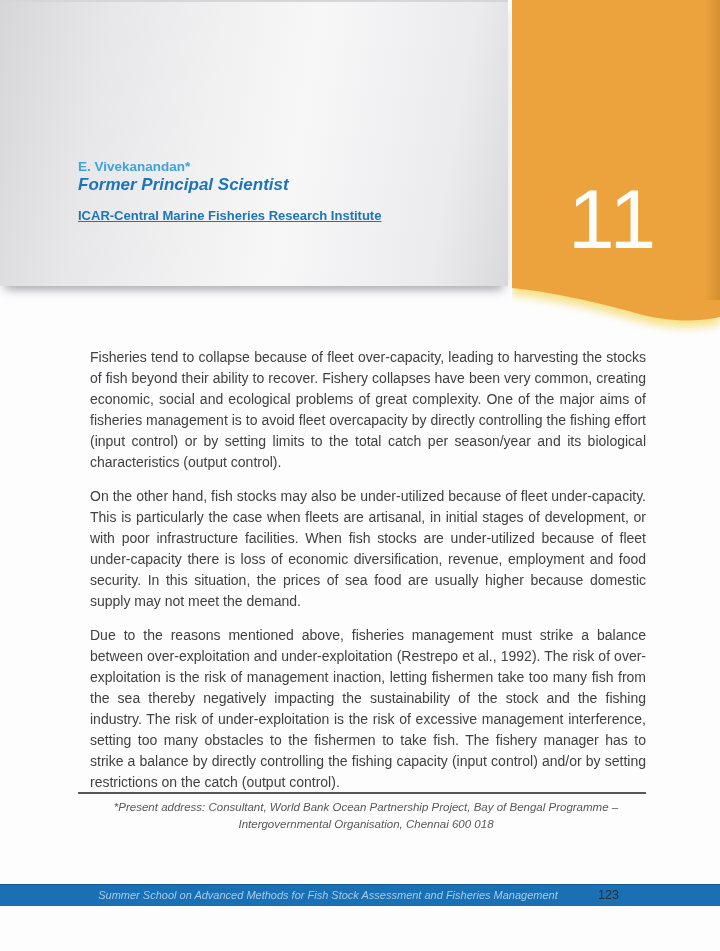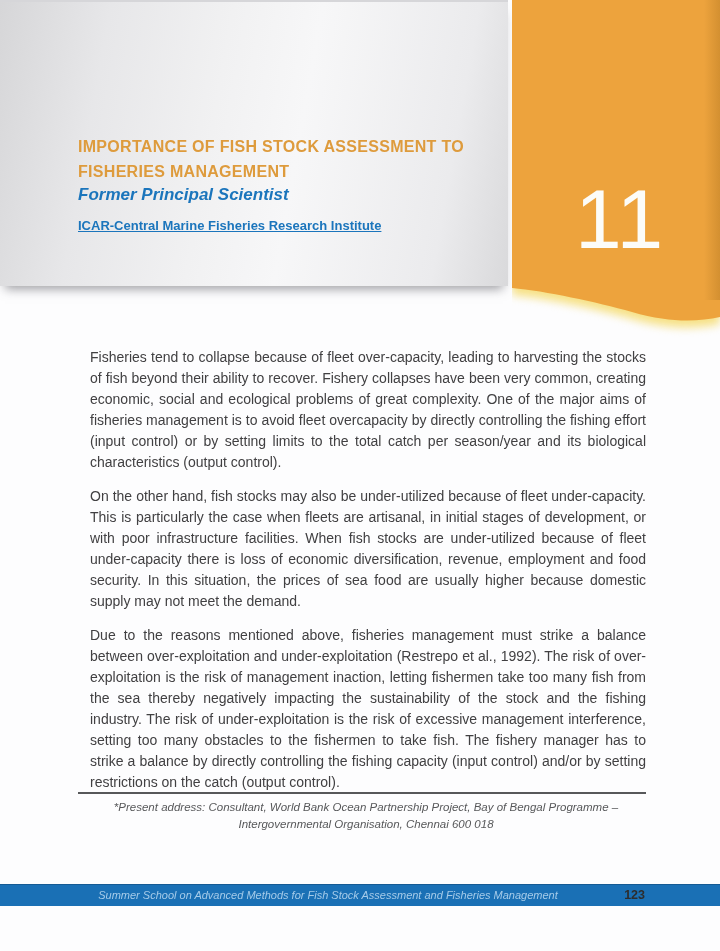--- a/index.html
+++ b/index.html
@@ -63,21 +63,21 @@
   .orange-band svg { display: block; width: 208px; height: 352px; }
   .band-shade {
     position: absolute;
     right: 0; top: 0;
     width: 16px; height: 300px;
     background: linear-gradient(to right, rgba(120,75,5,0), rgba(120,75,5,.22));
     pointer-events: none;
   }
   .chapter-num {
     position: absolute;
-    left: 63px; top: 180px;
+    left: 56px; top: 180px;
     font-size: 84px;
     line-height: .95;
     font-weight: 400;
     letter-spacing: 1px;
     color: #fcfcf8;
   }
 
   
   .content {
     position: absolute;
@@ -128,41 +128,41 @@
   .footer-bar span {
     font-size: 11px;
     font-style: italic;
     color: #a5cbe9;
   }
   .page-number {
     position: absolute;
     left: 598px; top: 884px;
     width: 47px; height: 22px;
     line-height: 22px;
-    text-align: right;
+    text-align: left;
     font-size: 12.5px;
-    font-weight: 700;
+    font-weight: 400;
     color: #2d2d2d;
   }
   .footer-bar-right {
     position: absolute;
     left: 645px; top: 884px;
     width: 75px; height: 22px;
     background: #1a70b5;
     box-shadow: inset 0 1px 0 rgba(0,0,0,.18);
   }
 </style>
 </head>
 <body>
 
 <div class="page">
 
   <header>
     <div class="gray-panel">
-      <h1 class="chapter-title">IMPORTANCE OF FISH STOCK ASSESSMENT TO FISHERIES MANAGEMENT</h1>
+      <div class="author">E. Vivekanandan*</div>
       <div class="role">Former Principal Scientist</div>
       <div class="institution">ICAR-Central Marine Fisheries Research Institute</div>
     </div>
 
     <div class="orange-band">
       <svg viewBox="0 0 208 352" aria-hidden="true">
         <path d="M0,7 H208 V324 C185,329 158,330 120,319 C84,309 34,298 0,295 Z" fill="#F6E187" style="filter: blur(4px);"></path>
         <path d="M0,0 H208 V317 C185,322 158,323 120,312 C84,302 34,291 0,288 Z" fill="#EDA33D"></path>
       </svg>
       <div class="band-shade"></div>

